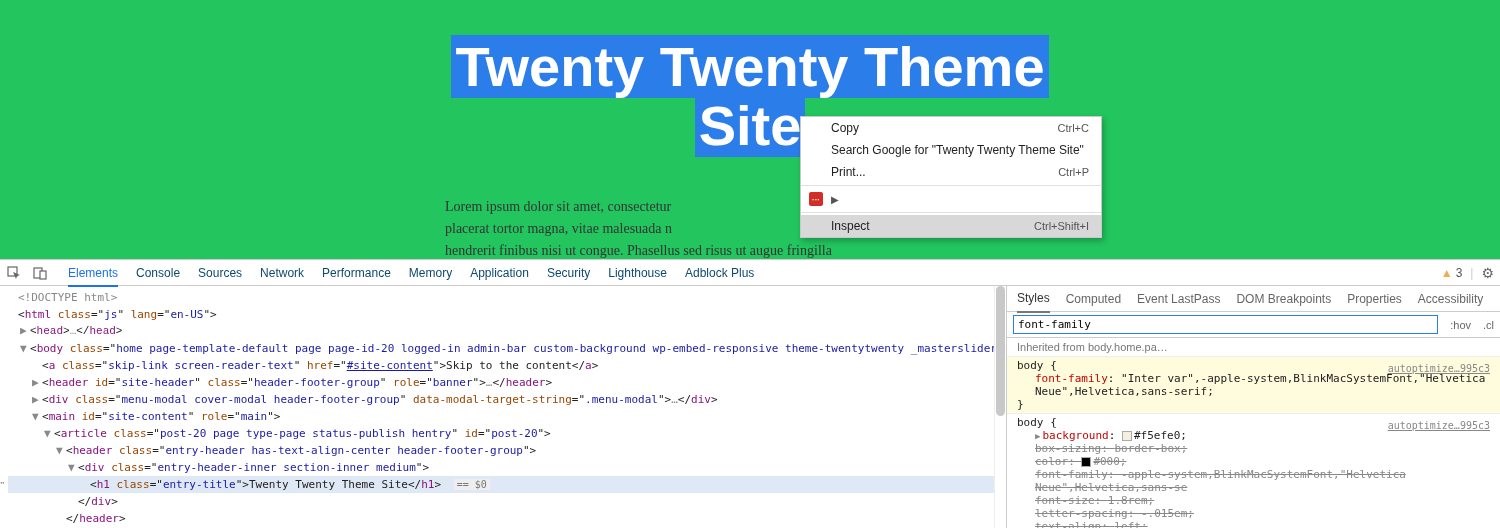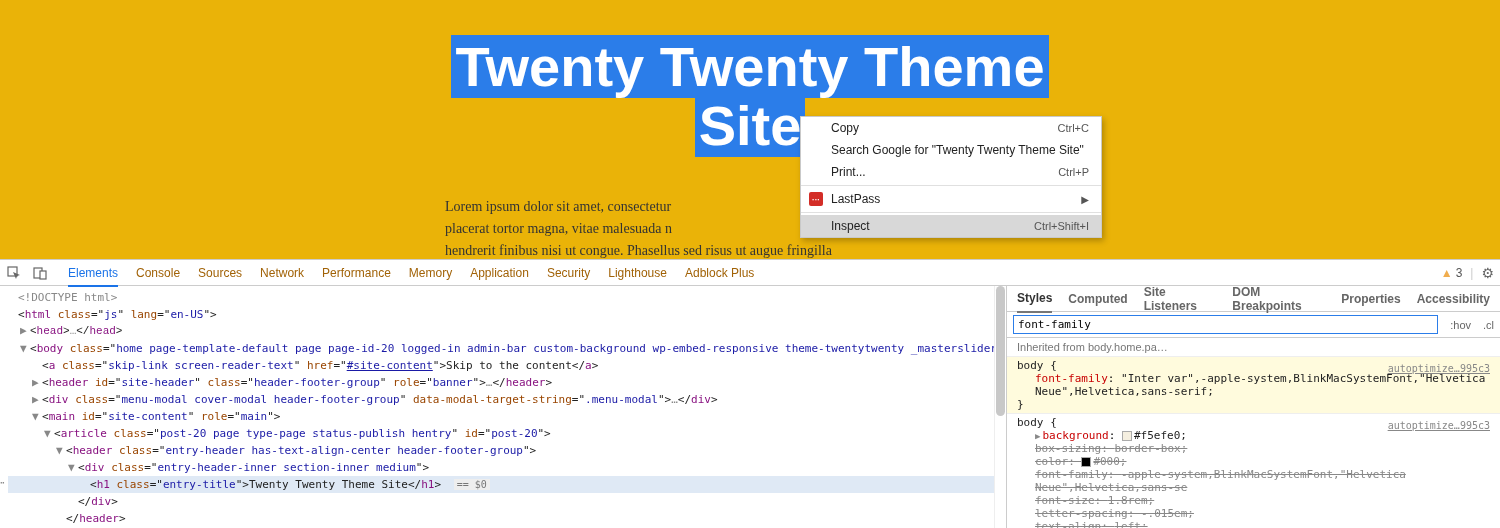--- a/index.html
+++ b/index.html
@@ -1,39 +1,39 @@
 <!DOCTYPE html>
 <html><head>
 <meta charset="utf-8">
 <style>
 * { margin: 0; padding: 0; box-sizing: border-box; }
 body { font-family: -apple-system, "Segoe UI", Arial, sans-serif; font-size: 12px; background: #fff; overflow: hidden; width: 1500px; height: 528px; }
 
 
-.viewport { height: 259px; position: relative; background: #eab308; overflow: hidden; }
+.viewport { height: 259px; position: relative; background: #22c55e; overflow: hidden; }
 .page-title { text-align: center; padding-top: 38px; font-family: Arial, Helvetica, sans-serif; font-weight: 900; font-size: 56px; line-height: 1.05; color: #fff; }
 .page-title span { background: #2b7de9; padding: 0 4px; }
 .lorem { width: 610px; margin: 40px auto 0; font-family: Georgia, serif; font-size: 14px; line-height: 1.6; color: #333; }
 
 
 .ctx { position: absolute; top: 116px; left: 800px; width: 302px; background: #fff; border: 1px solid #c9c9c9; box-shadow: 2px 3px 6px rgba(0,0,0,0.25); font-size: 12px; color: #222; }
 .ctx-item { display: flex; align-items: center; padding: 4px 12px 4px 30px; height: 22px; position: relative; gap: 12px; }
 .ctx-item.hl { background: #d8d8d8; }
 .ctx-label { flex: 1; }
 .ctx-short { color: #555; font-size: 11px; }
 .ctx-arrow { color: #555; font-size: 10px; }
 .ctx-sep { height: 1px; background: #e0e0e0; margin: 2px 0; }
 .lp-icon { position: absolute; left: 8px; width: 14px; height: 14px; background: #d32d27; border-radius: 2px; display: flex; align-items: center; justify-content: center; color: #fff; font-size: 8px; font-weight: bold; }
 
 
 .devtools { height: 269px; border-top: 1px solid #ccc; display: flex; flex-direction: column; }
 .dt-toolbar { height: 26px; border-bottom: 1px solid #ccc; display: flex; align-items: center; padding: 0 6px; font-size: 12px; color: #555; }
 .dt-tool-icon { width: 16px; height: 16px; margin-right: 10px; display: flex; align-items: center; justify-content: center; }
 .dt-tabs { display: flex; gap: 18px; margin-left: 10px; }
-.dt-tab { padding: 6px 0 5px; color: #a16207; cursor: pointer; }
+.dt-tab { padding: 6px 0 5px; color: #0c4a6e; cursor: pointer; }
 .dt-tab.active { color: #1a73e8; border-bottom: 2px solid #1a73e8; margin-bottom: -1px; }
 .dt-toolbar-right { margin-left: auto; display: flex; align-items: center; gap: 8px; }
 .warn-count { display: flex; align-items: center; gap: 3px; color: #555; }
 .warn-tri { color: #f0ad4e; font-size: 12px; }
 .gear { color: #666; font-size: 14px; cursor: pointer; }
 
 .dt-body { flex: 1; display: flex; min-height: 0; }
 .dom-panel { flex: 1; overflow: auto; font-family: Menlo, Consolas, monospace; font-size: 11px; line-height: 17px; padding: 3px 0 3px 8px; color: #222; position: relative; }
 .dom-scrollbar { width: 12px; background: #fff; border-left: 1px solid #eee; position: relative; }
 .dom-thumb { position: absolute; top: 0; left: 1px; right: 1px; height: 130px; background: #c8c8c8; border-radius: 6px; }
@@ -44,21 +44,21 @@
 .attr-n { color: #994500; }
 .attr-v { color: #1a1aa6; }
 .attr-v a { color: #1a1aa6; text-decoration: underline; }
 .gray { color: #888; }
 .eq0 { color: #777; background: #eee; font-size: 10px; padding: 0 3px; margin-left: 6px; }
 .more-dots { position: absolute; left: -2px; top: 188px; color: #888; }
 
 
 .styles-panel { width: 494px; border-left: 1px solid #ccc; display: flex; flex-direction: column; font-family: Menlo, Consolas, monospace; font-size: 11px; }
 .styles-tabs { height: 26px; border-bottom: 1px solid #ccc; display: flex; align-items: center; padding: 0 10px; gap: 16px; font-family: -apple-system, Arial, sans-serif; font-size: 12px; }
-.styles-tabs .st { color: #666; padding: 6px 0 6px; cursor: pointer; font-weight: bold; }
+.styles-tabs .st { color: #666; padding: 6px 0 6px; cursor: pointer; }
 .styles-tabs .st.active { color: #333; border-bottom: 2px solid #777; margin-bottom: -1px; }
 .filter-row { display: flex; align-items: center; border-bottom: 1px solid #ccc; }
 .filter-row input { flex: 1; border: 1px solid #2b7de9; margin: 3px 6px; padding: 2px 4px; font-family: Menlo, Consolas, monospace; font-size: 11px; outline: none; }
 .hov { color: #666; padding: 0 6px; font-family: -apple-system, Arial, sans-serif; font-size: 11px; }
 .cls { color: #666; padding: 0 6px; font-family: -apple-system, Arial, sans-serif; font-size: 11px; }
 .rules { flex: 1; overflow: auto; padding: 0 0 4px; }
 .inh { padding: 3px 10px; color: #777; font-family: -apple-system, Arial, sans-serif; font-size: 11px; border-bottom: 1px solid #eee; }
 .inh a { color: #777; cursor: pointer; }
 .rule { padding: 2px 10px 2px 10px; border-bottom: 1px solid #eee; position: relative; }
 .rule.match { background: #fffbdd; }
@@ -97,21 +97,20 @@
     <div class="ctx-item">
       <span class="ctx-label">Search Google for "Twenty Twenty Theme Site"</span>
     </div>
     <div class="ctx-item">
       <span class="ctx-label">Print...</span>
       <span class="ctx-short">Ctrl+P</span>
     </div>
     <div class="ctx-sep"></div>
     <div class="ctx-item">
       <span class="lp-icon">···</span>
-      <span class="ctx-label">LastPass</span>
       <span class="ctx-arrow">▶</span>
     </div>
     <div class="ctx-sep"></div>
     <div class="ctx-item hl">
       <span class="ctx-label">Inspect</span>
       <span class="ctx-short">Ctrl+Shift+I</span>
     </div>
   </div>
 </div>
 
@@ -171,21 +170,21 @@
         <div class="dom-line" style="padding-left: 48px;"><span class="arrow">▶</span>&lt; =""&gt;&lt;/&gt;</div>
       </div>
     <div class="dom-scrollbar">
       <div class="dom-thumb"></div>
     </div>
 
     <div class="styles-panel">
       <div class="styles-tabs">
         <span class="st active">Styles</span>
         <span class="st">Computed</span>
-        <span class="st">Site Listeners</span>
+        <span class="st">Event LastPass</span>
         <span class="st">DOM Breakpoints</span>
         <span class="st">Properties</span>
         <span class="st">Accessibility</span>
       </div>
       <div class="filter-row">
         <input value="font-family" style="">
         <span class="hov">:hov</span>
         <span class="cls">.cl</span>
       </div>
       <div class="rules">

